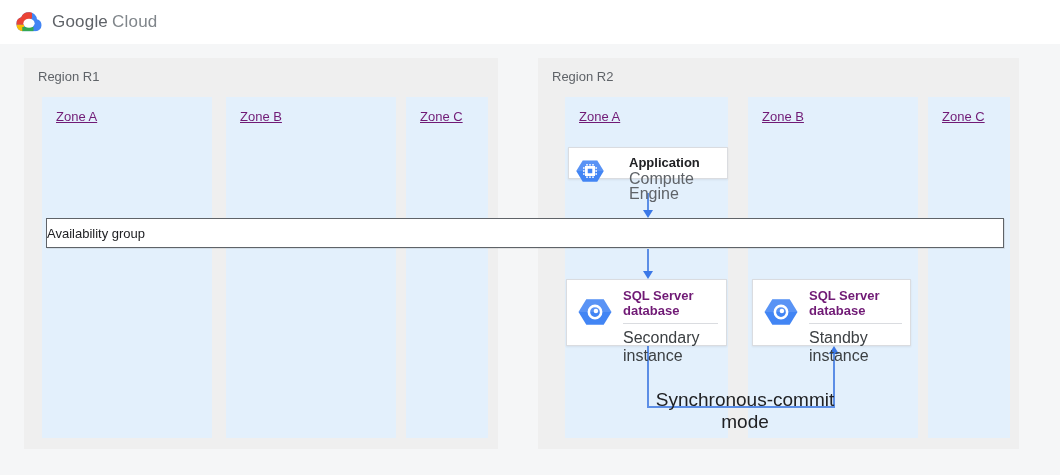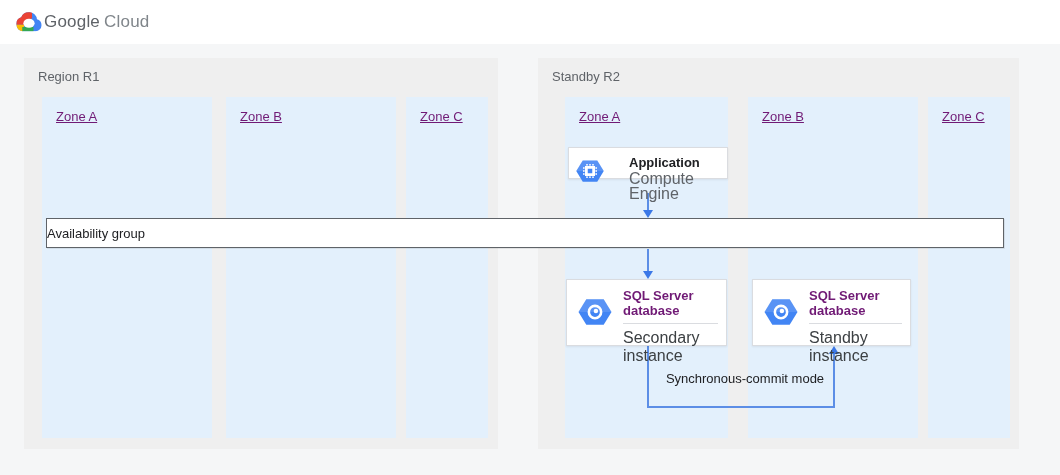--- a/index.html
+++ b/index.html
@@ -9,21 +9,21 @@
     background:#f5f6f7;
     position:relative;
     overflow:hidden;
     color:#202124;
   }
   .header {
     position:absolute; left:0; top:0; width:1060px; height:44px;
     background:#ffffff;
     display:flex; align-items:center; padding-left:14px;
   }
-  .logo-wrap { display:flex; align-items:center; gap:0; }
+  .logo-wrap { display:flex; align-items:center; gap:8px; }
   .logo-text { font-size:17px; letter-spacing:0.2px; }
   .logo-google { color:#5f6368; font-weight:500; }
   .logo-cloud  { color:#80868b; font-weight:400; margin-left:4px; }
 
   .region {
     position:absolute; top:58px; height:391px;
     background:#efefef;
   }
   .region-r1 { left:24px;  width:474px; }
   .region-r2 { left:538px; width:481px; }
@@ -94,22 +94,22 @@
   #arrow1-stem { left:647px; top:193px; height:19px; }
   #arrow1-head { left:643px; top:210px; }
   #arrow2-stem { left:647px; top:249px; height:24px; }
   #arrow2-head { left:643px; top:271px; }
   #conn-v1 { left:647px; top:346px; height:62px; }
   #conn-h  { left:647px; top:406px; width:188px; }
   #conn-v2 { left:833px; top:354px; height:54px; }
   #conn-head { left:829px; top:346px; }
 
   .sync-label {
-    position:absolute; left:655px; top:371px; width:180px;
-    text-align:center; font-size:13px; color:#202124; z-index:5;
+    position:absolute; left:655px; top:389px; width:180px;
+    text-align:center; font-size:19px; color:#202124; z-index:5;
   }
 </style>
 </head>
 <body>
 
 <div class="header">
   <div class="logo-wrap">
     <svg width="30" height="25" viewBox="0 0 40 32">
       <defs>
         <clipPath id="cloudclip">
@@ -135,21 +135,21 @@
   </div>
   <div class="zone z1b">
     <div class="zone-label">Zone B</div>
   </div>
   <div class="zone z1c">
     <div class="zone-label">Zone C</div>
   </div>
 </div>
 
 <div class="region region-r2">
-  <div class="region-label">Standby R2</div>
+  <div class="region-label">Region R2</div>
   <div class="zone z2a">
     <div class="zone-label">Zone A</div>
   </div>
   <div class="zone z2b">
     <div class="zone-label">Zone B</div>
   </div>
   <div class="zone z2c">
     <div class="zone-label">Zone C</div>
   </div>
 </div>

